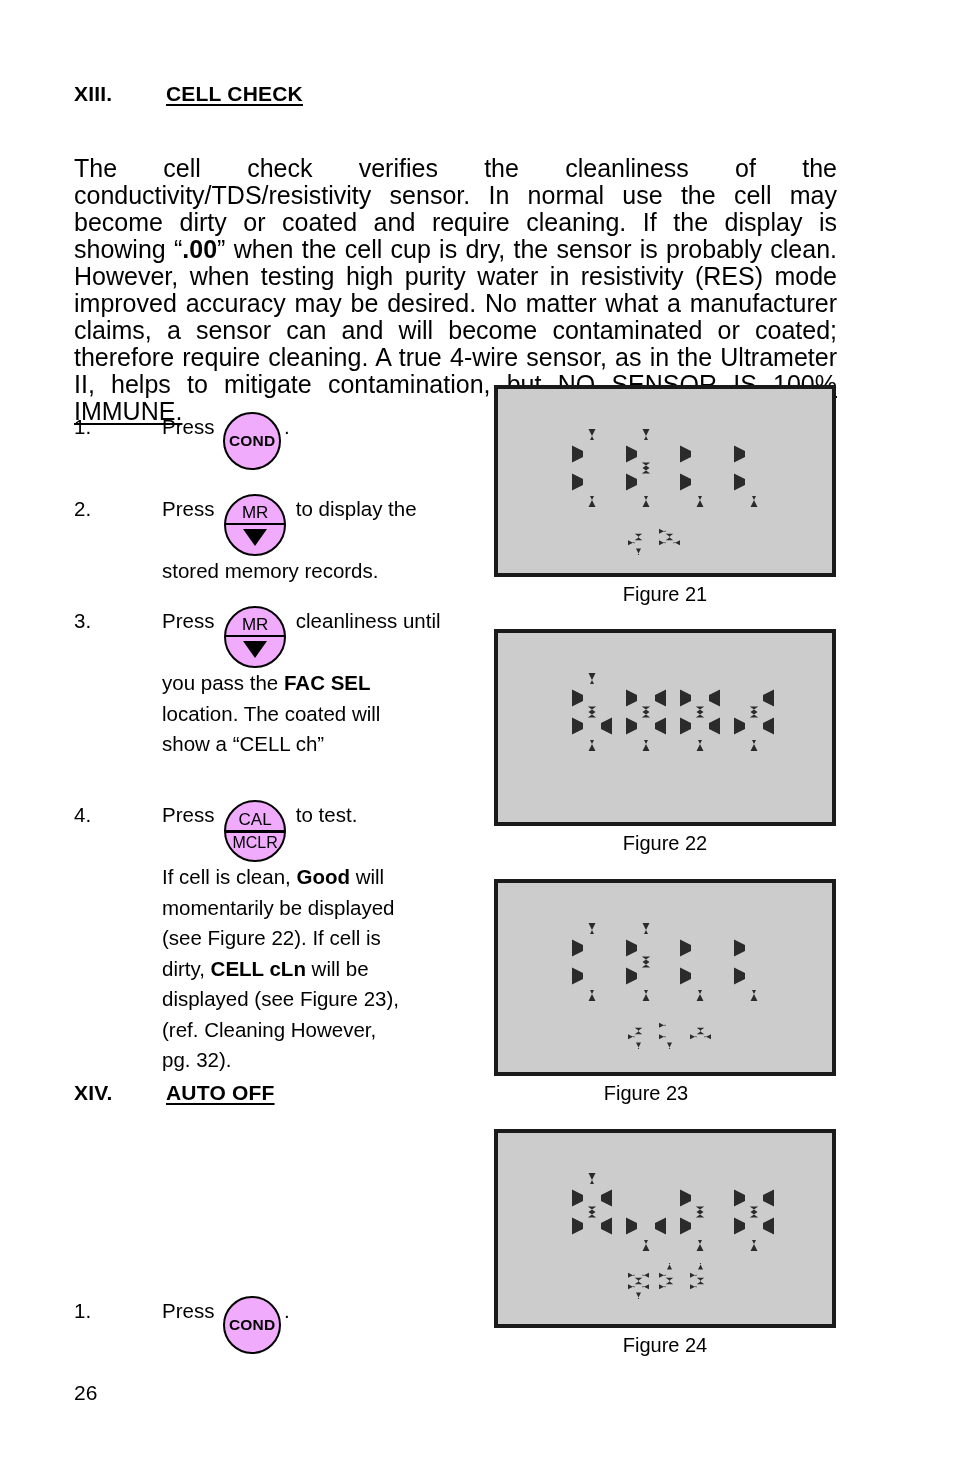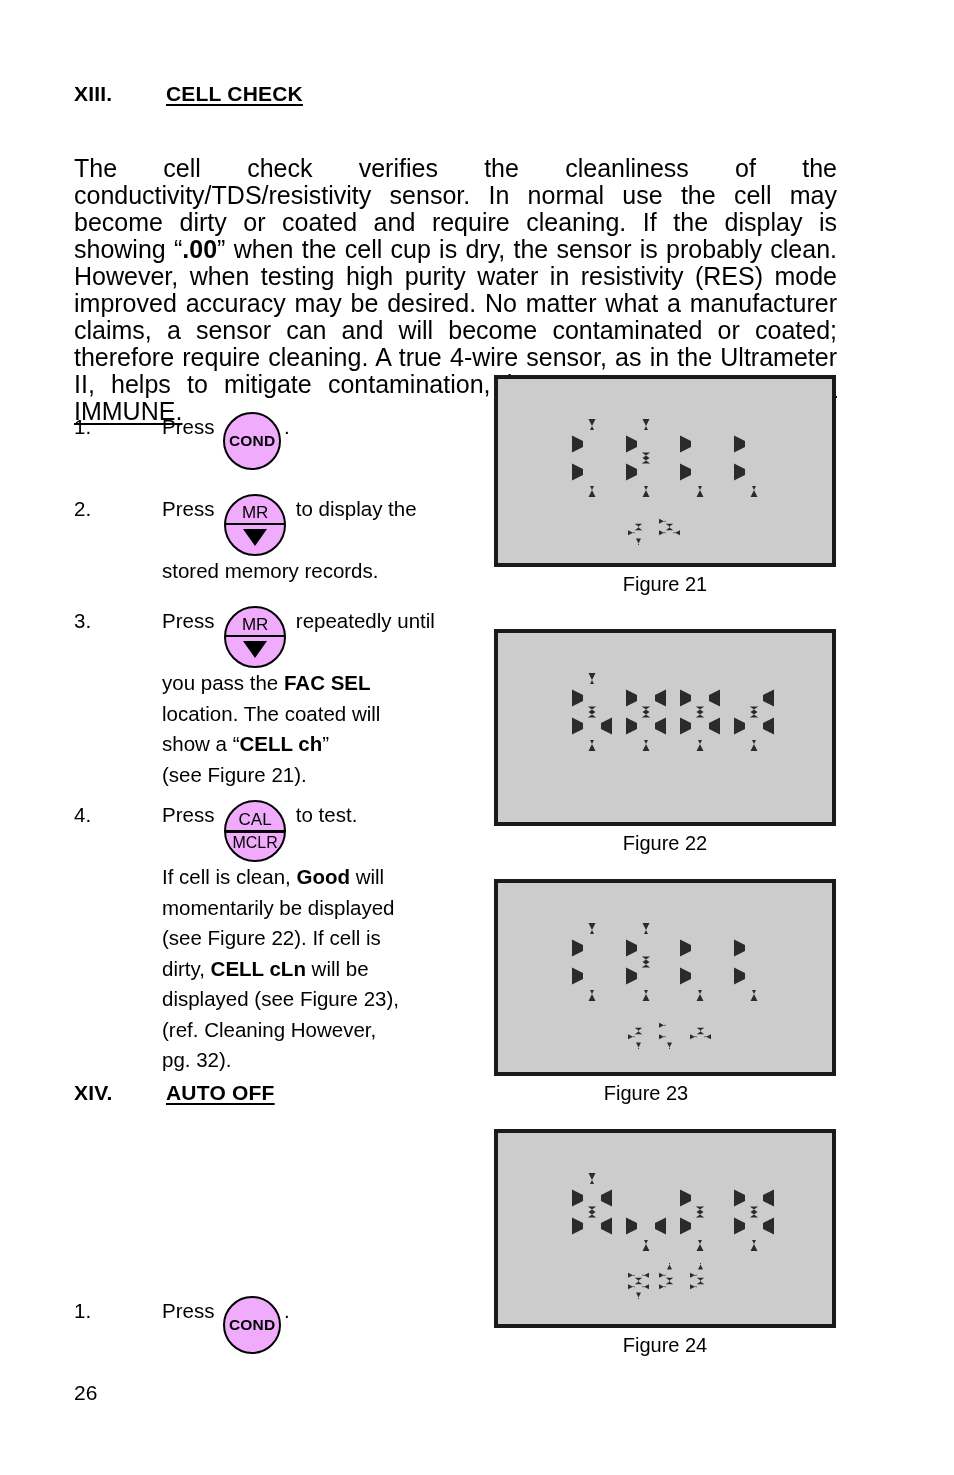--- a/index.html
+++ b/index.html
@@ -161,36 +161,33 @@
       <div class="step" style="left: 74px; top: 606px;">
         <div class="idx">3.</div>
         <div class="body">
           <div class="inlinerow">
             <span class="txt">Press </span>
             <span class="key key-split">
               <span class="top">MR</span>
               <span class="rule"></span>
               <span class="tri-down"></span>
             </span>
-            <span class="txt"> repeatedly until</span>
+            <span class="txt"> cleanliness until</span>
           </div>
           <div class="inlinerow">
             <span class="txt">you pass the </span>
             <span class="txt" style="font-weight: bold;">FAC SEL</span>
           </div>
           <div class="inlinerow">
             <span class="txt">location. The coated will</span>
           </div>
           <div class="inlinerow">
             <span class="txt">show a “</span>
-            <span class="txt" style="font-weight: bold;">CELL ch</span>
+            <span class="txt" style="font-weight: normal;">CELL ch</span>
             <span class="txt">”</span>
-          </div>
-          <div class="inlinerow">
-            <span class="txt">(see Figure 21).</span>
           </div>
         </div>
       </div>
       <div class="step" style="left: 74px; top: 800px;">
         <div class="idx">4.</div>
         <div class="body">
           <div class="inlinerow">
             <span class="txt">Press </span>
             <span class="key key-split">
               <span class="top">CAL</span>
@@ -242,21 +239,21 @@
             <span class="key key-cond">
               <span class="lbl">COND</span>
             </span>
             <span class="txt">.</span>
           </div>
         </div>
       </div>
     </div>
 
   <div id="figures">
-      <div class="fig" style="left: 494px; top: 375px; width: 342px;">
+      <div class="fig" style="left: 494px; top: 385px; width: 342px;">
         <div class="lcd" style="width: 342px; height: 192px; background: rgb(204, 204, 204);">
           <svg width="342" height="192" viewBox="0 0 342 192">
             <g>
               <polygon points="90.5,40 97.5,40 92,51 96,51" fill="#2b2b2b"></polygon>
               <polygon points="96,107 92,107 97.5,118 90.5,118" fill="#2b2b2b"></polygon>
               <polygon points="74,84.5 85,90 85,96 74,101.5" fill="#2b2b2b"></polygon>
               <polygon points="74,56.5 85,62 85,68 74,73.5" fill="#2b2b2b"></polygon>
               <polygon points="144.5,40 151.5,40 146,51 150,51" fill="#2b2b2b"></polygon>
               <polygon points="150,107 146,107 151.5,118 144.5,118" fill="#2b2b2b"></polygon>
               <polygon points="128,84.5 139,90 139,96 128,101.5" fill="#2b2b2b"></polygon>

